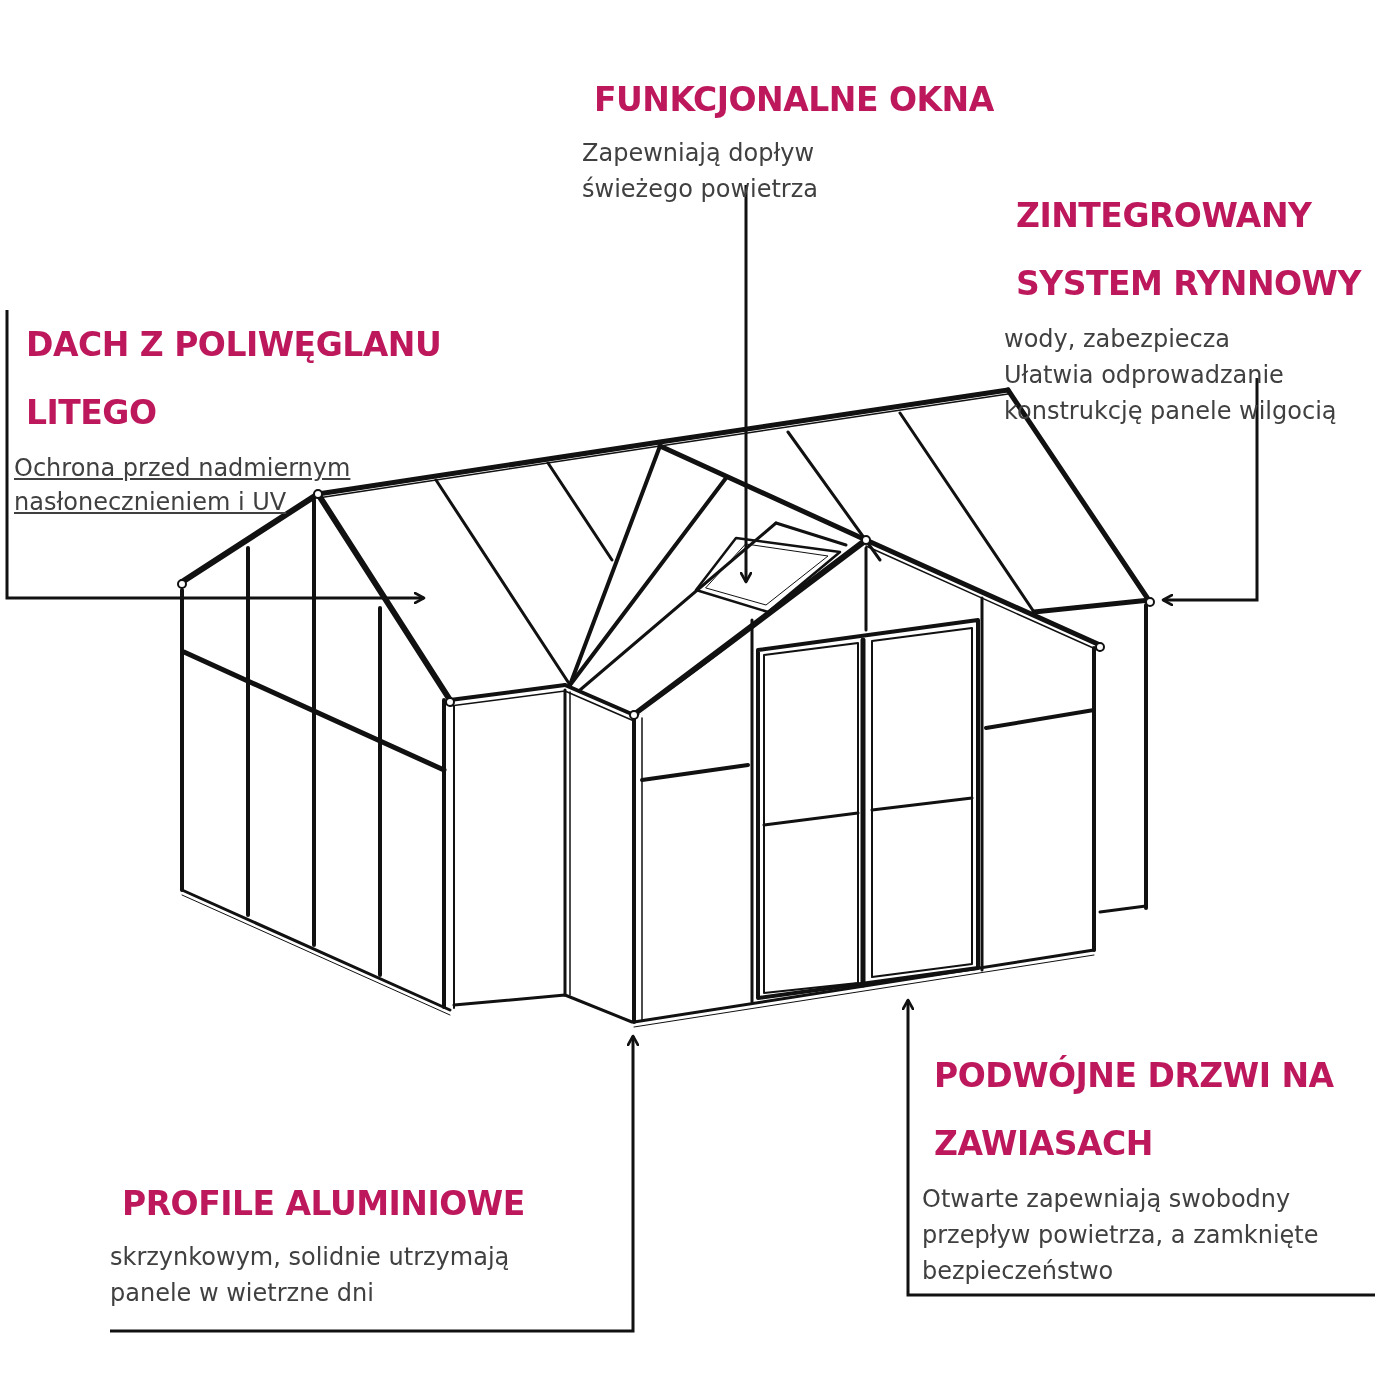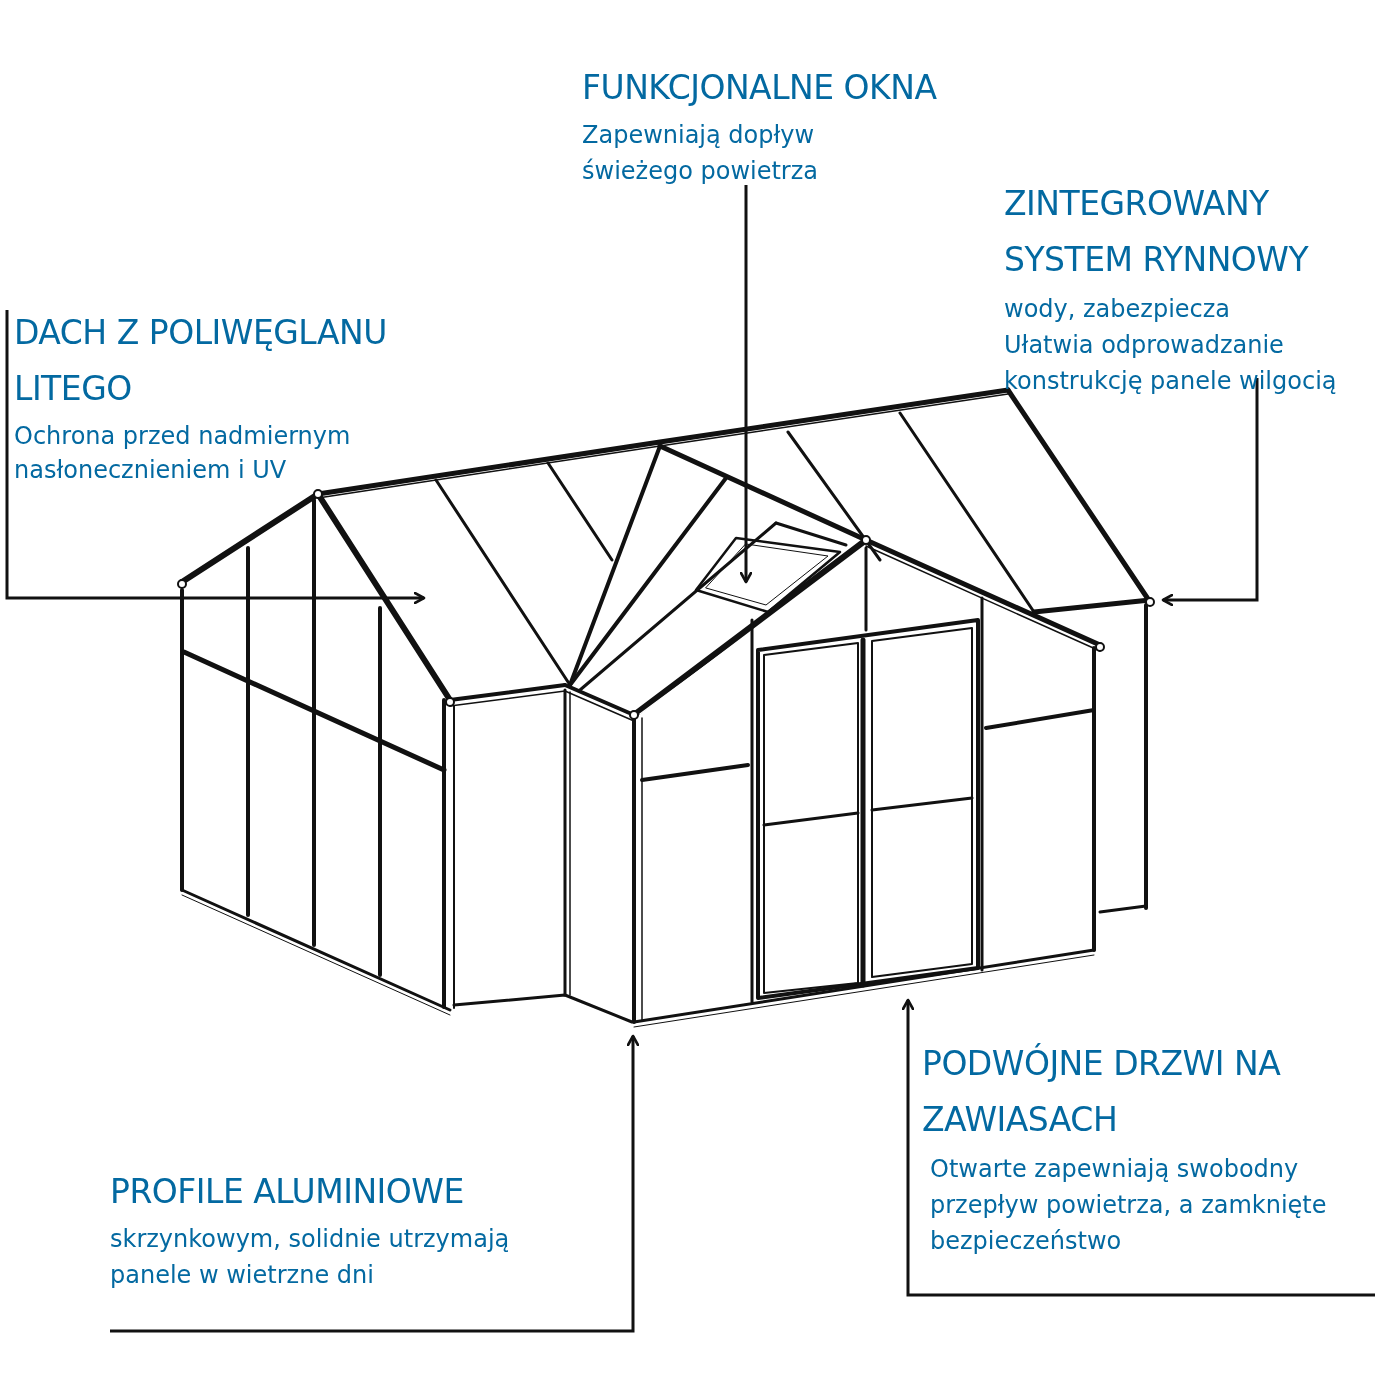--- a/index.html
+++ b/index.html
@@ -1,35 +1,35 @@
 <!DOCTYPE html>
 <html><head>
   <meta charset="utf-8">
   <style>
     html, body { margin: 0; padding: 0; background: #ffffff; }
     body { width: 1400px; height: 1400px; position: relative; overflow: hidden; font-family: "Liberation Sans", sans-serif; color: #111111; }
     .drawing { position: absolute; left: 0; top: 0; width: 1400px; height: 1400px; }
     .callout { position: absolute; }
-    .callout .title { font-family: "DejaVu Sans", sans-serif; font-weight: normal; font-size: 33px; line-height: 54px; letter-spacing: -0.5px; margin: 0; color: #0369a1; }
-    .callout .desc { font-family: "DejaVu Sans", sans-serif; font-weight: normal; font-size: 24px; line-height: 30px; margin: 0; color: #0369a1; }
+    .callout .title { font-family: "DejaVu Sans", sans-serif; font-weight: bold; font-size: 33px; line-height: 54px; letter-spacing: -0.5px; margin: 12px; color: #be185d; }
+    .callout .desc { font-family: "DejaVu Sans", sans-serif; font-weight: normal; font-size: 24px; line-height: 30px; margin: 0; color: #404040; }
     #c-okna { left: 582px; top: 62px; }
     #c-okna .title { line-height: 52px; }
     #c-okna .desc { margin-top: 6px; }
     #c-rynny { left: 1004px; top: 176px; }
     #c-rynny .title { line-height: 56px; }
     #c-rynny .desc { margin-top: 6px; }
     #c-dach { left: 14px; top: 305px; }
     #c-dach .title { line-height: 56px; }
-    #c-dach .desc { margin-top: 4px; }
+    #c-dach .desc { margin-top: 4px; text-decoration: underline; }
     #c-profile { left: 110px; top: 1166px; }
     #c-profile .title { line-height: 52px; }
     #c-profile .desc { margin-top: 6px; }
     #c-drzwi { left: 922px; top: 1036px; }
     #c-drzwi .title { line-height: 56px; }
-    #c-drzwi .desc { margin-top: 6px; margin-left: 8px; }
+    #c-drzwi .desc { margin-top: 6px; }
   </style>
 </head>
 <body>
 
 <svg class="drawing" viewBox="0 0 1400 1400" xmlns="http://www.w3.org/2000/svg">
   <defs>
     <marker id="arrow" viewBox="0 0 12 12" refX="10" refY="6" markerWidth="12" markerHeight="12" orient="auto" markerUnits="userSpaceOnUse">
       <path d="M1,1 L10,6 L1,11" fill="none" stroke="#111" stroke-width="2.6" stroke-linecap="round" stroke-linejoin="round"></path>
     </marker>
   </defs>

